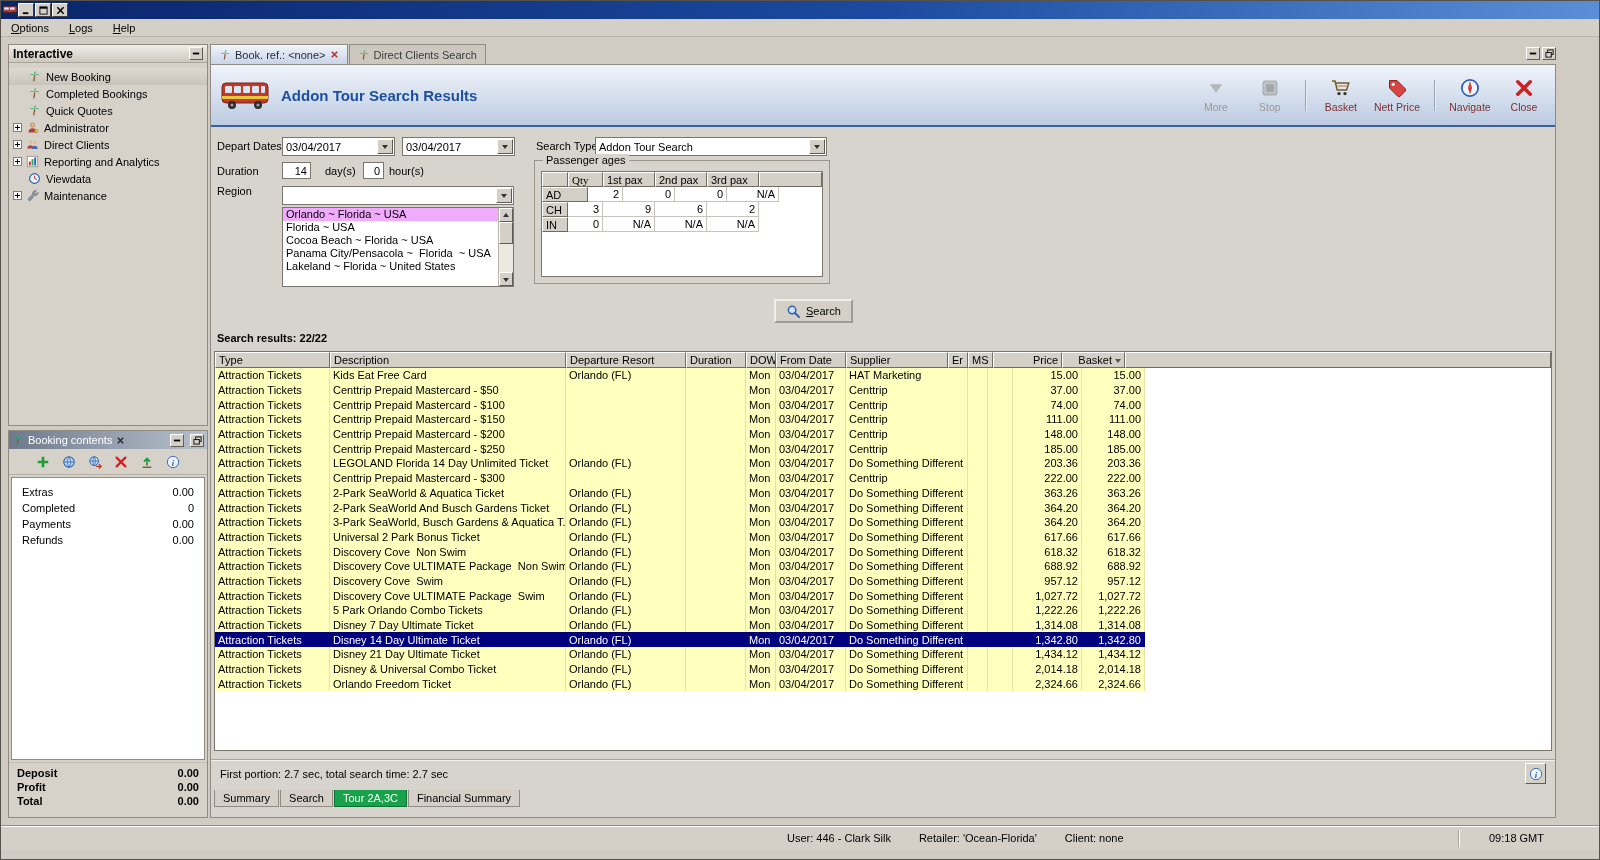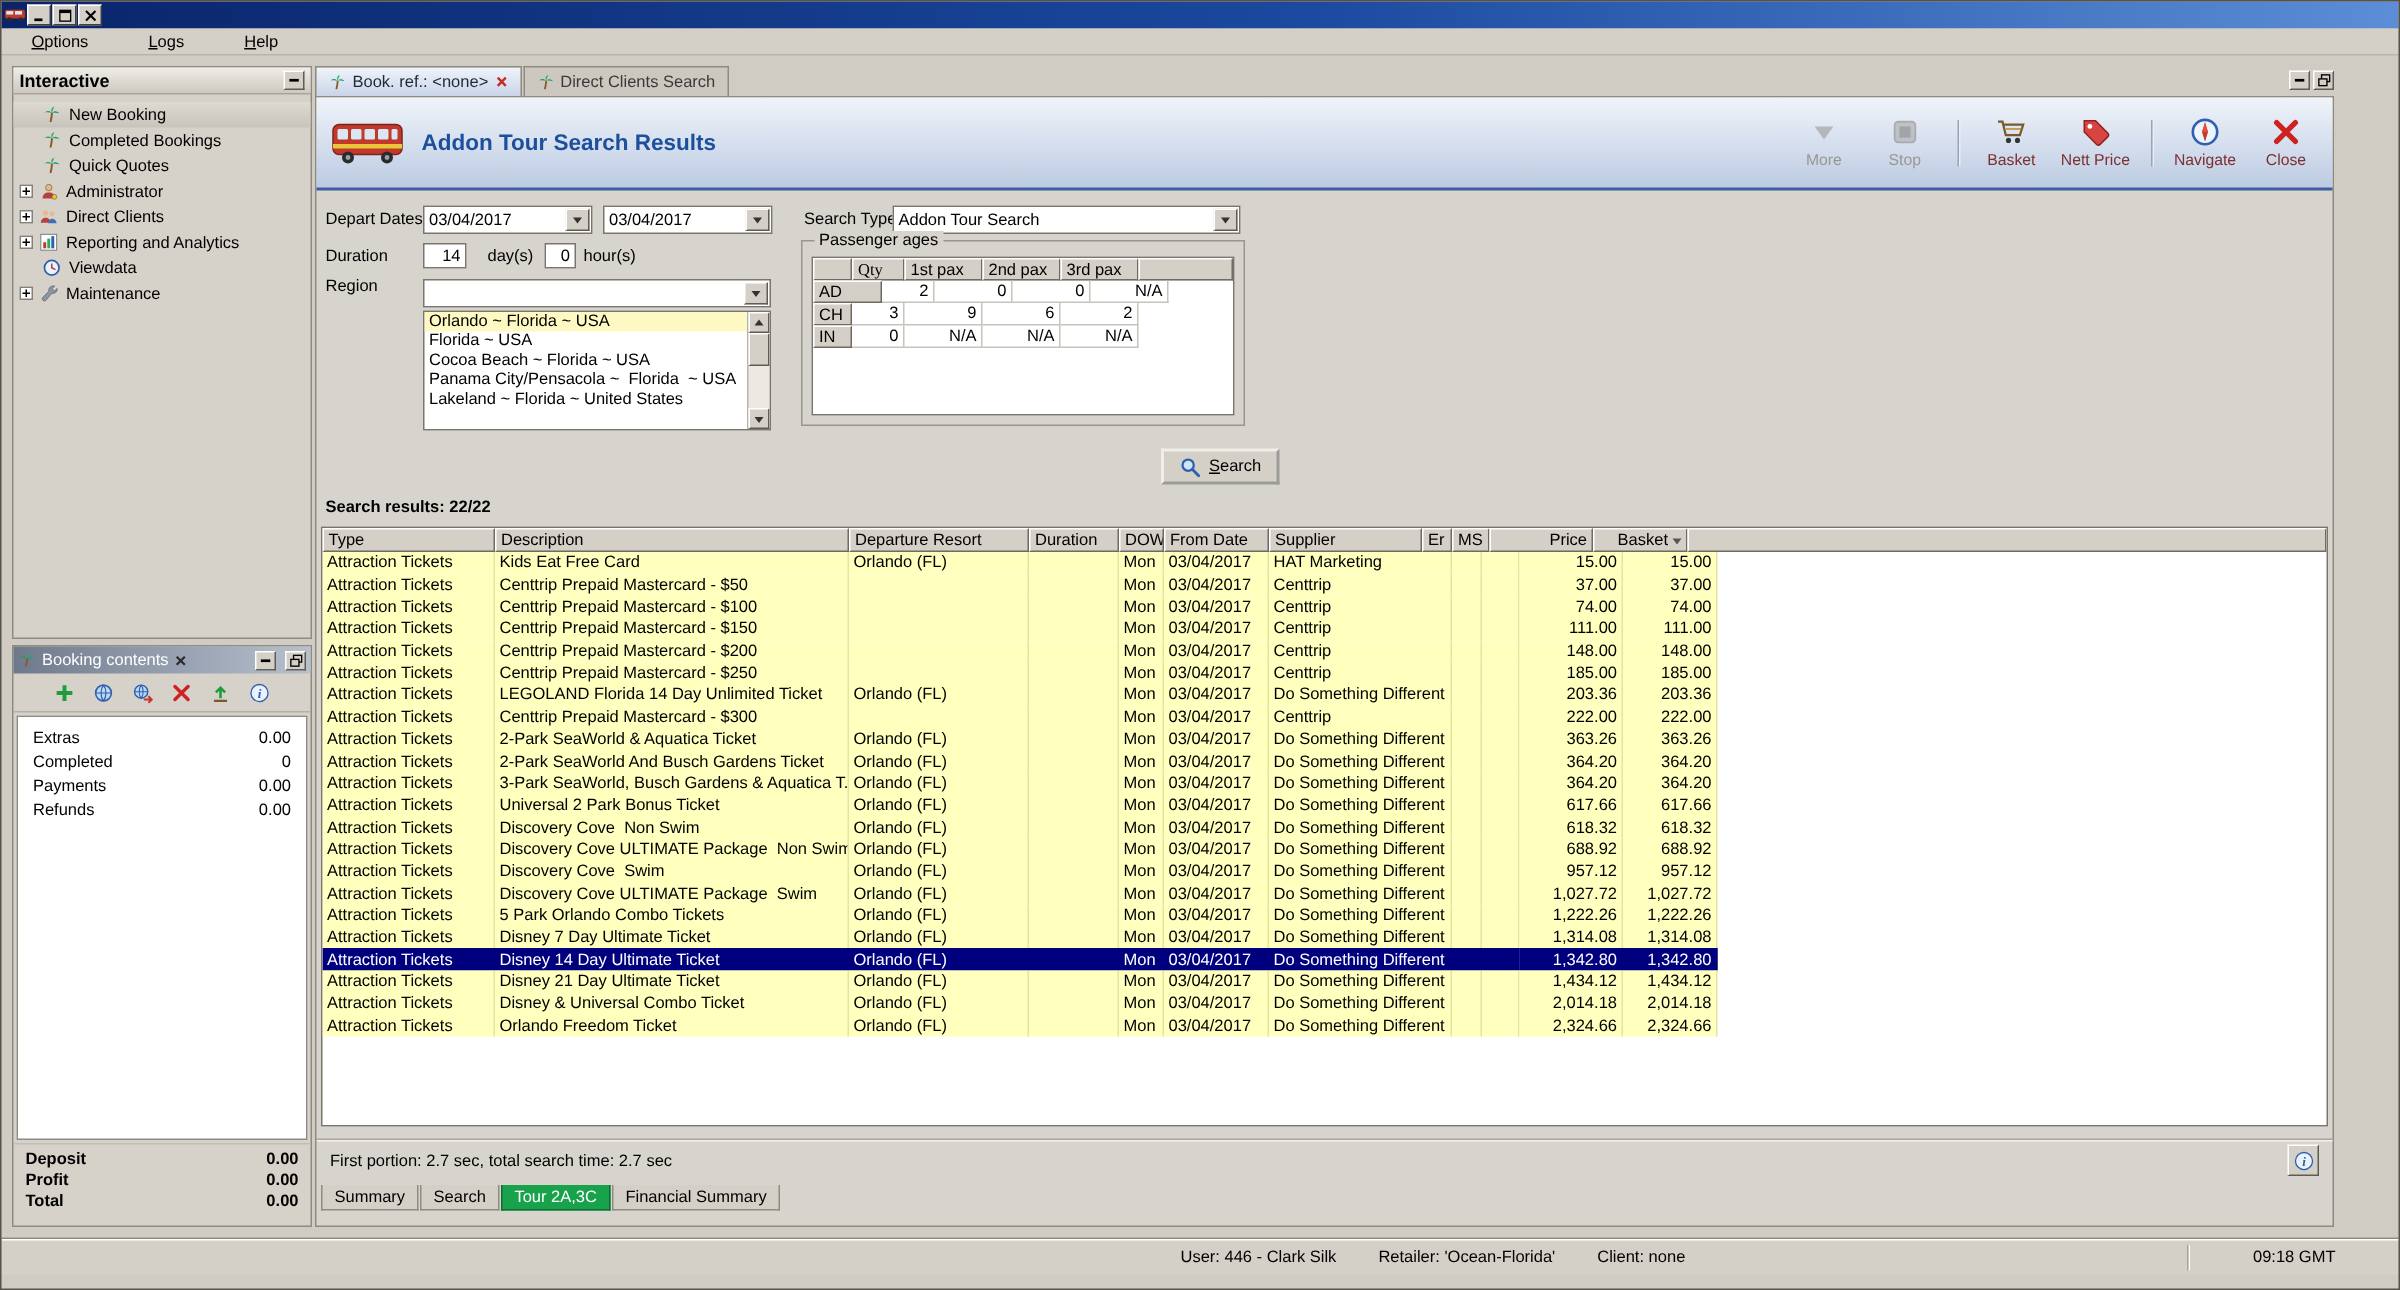--- a/index.html
+++ b/index.html
@@ -12,21 +12,21 @@
 .accel { display:inline-block; }
 .accel::first-letter { text-decoration:underline; }
 .spacer { flex:1; }
 
 
 #titlebar { position:absolute; left:1px; top:1px; right:1px; height:18px;
   background:linear-gradient(90deg,#0a246a,#1b4aa0 55%,#5b8ed6); display:flex; align-items:center; padding:0 2px; }
 #title-text { color:#fff; font-weight:bold; margin-left:4px; flex:1; white-space:nowrap; }
 .winbtn { width:16px; height:14px; background:#d4d0c8; border:1px solid; border-color:#fff #404040 #404040 #fff; margin-left:1px; display:flex; align-items:center; justify-content:center; }
 #menubar { position:absolute; left:1px; top:19px; right:1px; height:18px; background:#d4d0c8; display:flex; align-items:center; border-bottom:1px solid #b8b4ac; }
-.menu-item { padding:2px 20px; }
+.menu-item { padding:2px 10px; }
 
 
 #sidebar { position:absolute; left:8px; top:44px; width:200px; height:382px; background:#d6d2ca; border:1px solid #8f8b82; }
 #sidebar-header { height:18px; background:linear-gradient(#efede8,#cdc9c0); border-bottom:1px solid #a8a49a; display:flex; align-items:center; padding:0 4px; font-weight:bold; font-size:12px; }
 .mini-btn { width:14px; height:13px; background:#d4d0c8; border:1px solid; border-color:#fff #5f5c56 #5f5c56 #fff; display:flex; align-items:center; justify-content:center; margin-left:2px; }
 #sidebar-tree { padding-top:5px; }
 .tree-row { height:17px; display:flex; align-items:center; padding-left:4px; }
 .tree-row.selected { background:linear-gradient(#dedad2,#c8c4bb); }
 .expander { width:9px; height:9px; border:1px solid #848078; background:#fff; margin-right:4px; position:relative; flex:none; }
 .expander::before, .expander::after{ content:""; position:absolute; background:#000; }
@@ -69,21 +69,21 @@
 .flabel { position:absolute; white-space:nowrap; }
 .combo { position:absolute; height:19px; background:#fff; border:1px solid #7a766e; display:flex; align-items:center; }
 .ctext { flex:1; padding:0 3px; white-space:nowrap; overflow:hidden; }
 .cbtn { width:16px; height:15px; margin:1px; background:#d4d0c8; border:1px solid; border-color:#fff #5f5c56 #5f5c56 #fff; display:flex; align-items:center; justify-content:center; flex:none; }
 .tri-down { width:0; height:0; border:3px solid transparent; border-top:4px solid #333; margin-top:4px; }
 .tri-up { width:0; height:0; border:3px solid transparent; border-bottom:4px solid #333; margin-bottom:4px; }
 .tinput { position:absolute; height:17px; background:#fff; border:1px solid #7a766e; display:flex; align-items:center; justify-content:flex-end; padding:0 3px; }
 #region-list { position:absolute; background:#fff; border:1px solid #7a766e; display:flex; overflow:hidden; }
 #region-items { flex:1; overflow:hidden; }
 .list-item { height:13px; line-height:13px; padding:0 3px; white-space:pre; overflow:hidden; }
-.list-item.selected { background:#fef9c3; }
+.list-item.selected { background:#f0abfc; }
 .scrollbar { width:15px; background:#ece9e2; border-left:1px solid #b8b4ac; display:flex; flex-direction:column; flex:none; }
 .sb-btn { height:14px; background:#d4d0c8; border:1px solid; border-color:#fff #5f5c56 #5f5c56 #fff; display:flex; align-items:center; justify-content:center; }
 .sb-thumb { height:22px; background:#d4d0c8; border:1px solid; border-color:#fff #5f5c56 #5f5c56 #fff; }
 
 .groupbox { position:absolute; border:1px solid #9a968e; }
 .legend { position:absolute; top:-7px; left:8px; background:#d7d4cd; padding:0 3px; }
 .pax-box { position:absolute; left:6px; right:6px; top:10px; bottom:6px; background:#fff; border:1px solid #7a766e; overflow:hidden; }
 .pax-row { display:flex; height:15px; }
 .phcell { background:#d4d0c8; border:1px solid; border-color:#fff #6f6b63 #6f6b63 #fff; padding:0 3px; display:flex; align-items:center; flex:none; overflow:hidden; white-space:nowrap; }
 .pax-cell { flex:none; border-right:1px solid #c8c4bc; border-bottom:1px solid #c8c4bc; display:flex; align-items:center; justify-content:flex-end; padding:0 3px; }
@@ -103,21 +103,21 @@
 
 #status-line { position:absolute; left:0; right:0; top:630px; height:28px; border-top:1px solid #a8a49c; box-shadow:inset 0 1px 0 #f4f2ec; display:flex; align-items:center; padding:0 9px; }
 #info-btn { margin-left:auto; width:21px; height:21px; background:#d4d0c8; border:1px solid; border-color:#fff #5f5c56 #5f5c56 #fff; display:flex; align-items:center; justify-content:center; }
 #bottom-tabs { position:absolute; left:3px; top:661px; display:flex; }
 .btab { height:17px; padding:0 8px; display:flex; align-items:center; border:1px solid #8f8b82; border-top:none; background:#d4d0c8; margin-right:1px; white-space:nowrap; }
 .btab.active { background:#17a24b; color:#fff; border-color:#0c6e30; }
 
 
 #statusbar { position:absolute; left:1px; right:1px; bottom:10px; height:25px; background:#d4d0c8; border-top:1px solid #8f8b82; box-shadow:inset 0 1px 0 #fff; }
 #sb-center { position:absolute; left:786px; top:6px; display:flex; gap:28px; white-space:nowrap; }
-#sb-time { position:absolute; right:42px; top:6px; }
+#sb-time { position:absolute; right:55px; top:6px; }
 .sb-sep { position:absolute; right:140px; top:4px; bottom:3px; width:1px; background:#a8a49c; box-shadow:1px 0 0 #fff; }
 </style>
 </head>
 <body>
 
 <div id="titlebar">
   <span class="icon" style="width:14px;height:12px">
       <svg viewBox="0 0 48 32">
         <rect x="1" y="4" width="46" height="20" rx="4" fill="#c0392b" stroke="#7c241a"></rect>
         <rect x="4" y="7" width="16" height="8" fill="#d9e6f4"></rect>

